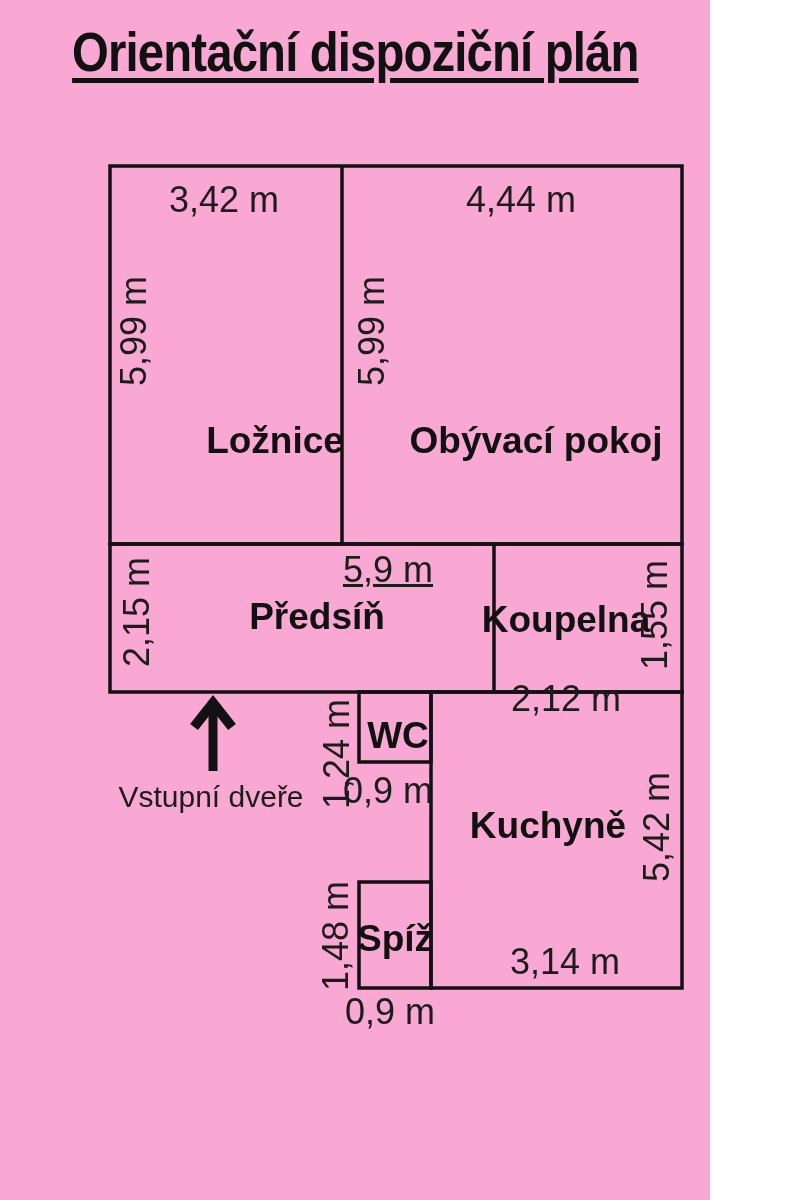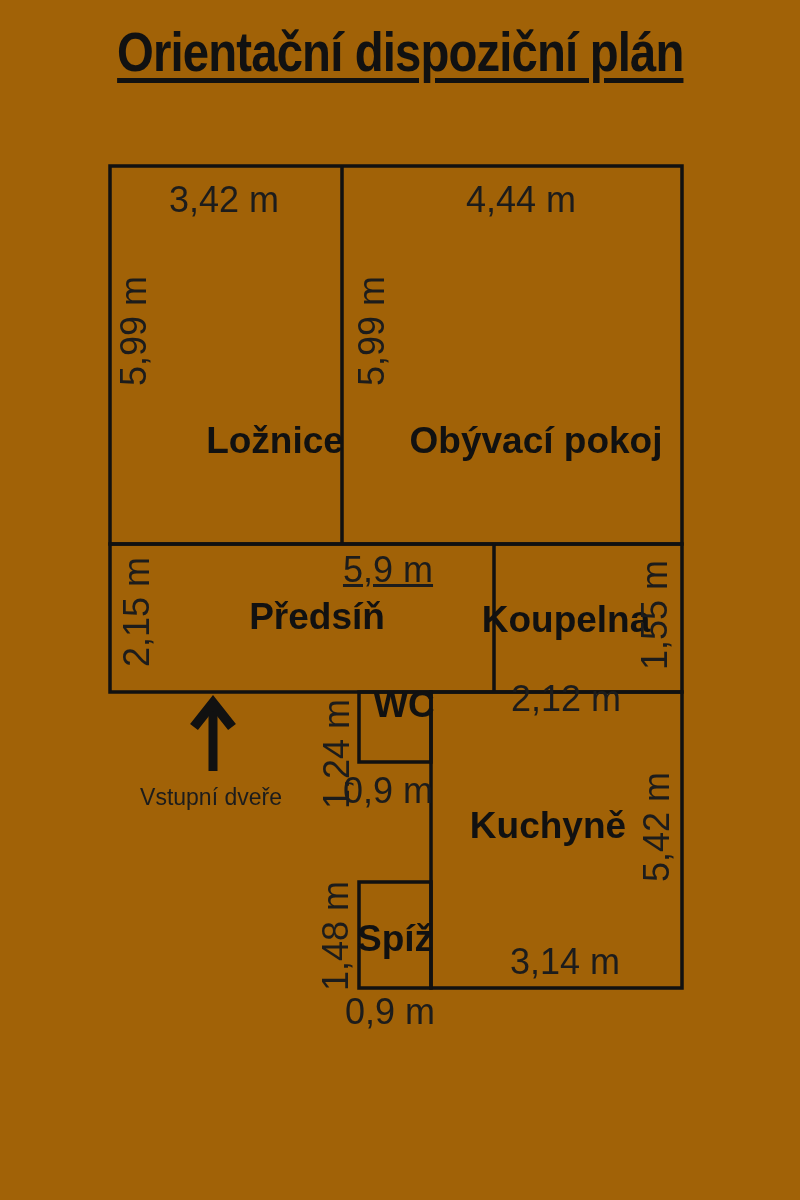--- a/index.html
+++ b/index.html
@@ -3,23 +3,23 @@
 <meta charset="utf-8">
 <style>
   html, body {
     margin: 0;
     padding: 0;
     background: #ffffff;
     font-family: "Liberation Sans", sans-serif;
   }
   #canvas {
     position: relative;
-    width: 800px;
+    width: 710px;
     height: 1200px;
-    background: #a16207;
+    background: #f9a8d4;
     overflow: hidden;
     color: #161616;
   }
   .page-title {
     position: absolute;
     left: 0;
     right: 0;
     top: 20px;
     text-align: center;
     white-space: nowrap;
@@ -56,21 +56,21 @@
   }
   .room-name {
     font-size: 37px;
     font-weight: 700;
     color: #111111;
   }
   .vert {
     transform: translate(-50%, -50%) rotate(-90deg);
   }
   .entrance-label {
-    font-size: 23px;
+    font-size: 30px;
     font-weight: 400;
     color: #1c1c1c;
   }
 </style>
 </head>
 <body>
 
 <div id="canvas">
 
   <div class="page-title">
@@ -104,21 +104,21 @@
   <div class="label room-name" style="left:536px; top:440px;">Obývací pokoj</div>
 
   <div class="label dim" style="left:388px; top:570px;text-decoration:underline;">5,9 m</div>
   <div class="label dim vert" style="left:137px; top:612px;">2,15 m</div>
   <div class="label room-name" style="left:317px; top:616px;">Předsíň</div>
 
   <div class="label room-name" style="left:566px; top:619px;">Koupelna</div>
   <div class="label dim" style="left:566px; top:667px;margin-top:32px;">2,12 m</div>
   <div class="label dim vert" style="left:655px; top:615px;">1,55 m</div>
 
-  <div class="label room-name" style="left:398px; top:704px;margin-left:6px;">WC</div>
+  <div class="label room-name" style="left:398px; top:735px;">WC</div>
   <div class="label dim vert" style="left:337px; top:754px;">1,24 m</div>
   <div class="label dim" style="left:388px; top:791px;">0,9 m</div>
 
   <div class="label room-name" style="left:548px; top:825px;text-align:center;">Kuchyně</div>
   <div class="label dim vert" style="left:657px; top:827px;">5,42 m</div>
   <div class="label dim" style="left:565px; top:962px;">3,14 m</div>
 
   <div class="label room-name" style="left:395px; top:938px;">Spíž</div>
   <div class="label dim vert" style="left:336px; top:936px;">1,48 m</div>
   <div class="label dim" style="left:390px; top:1012px;">0,9 m</div>

